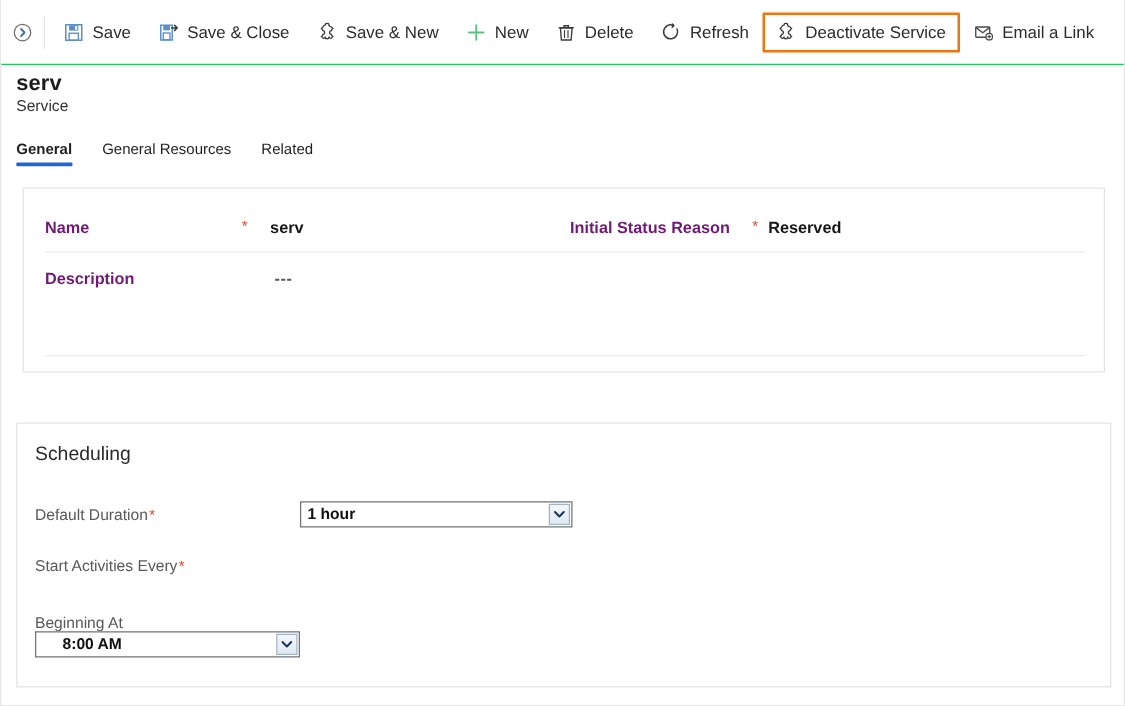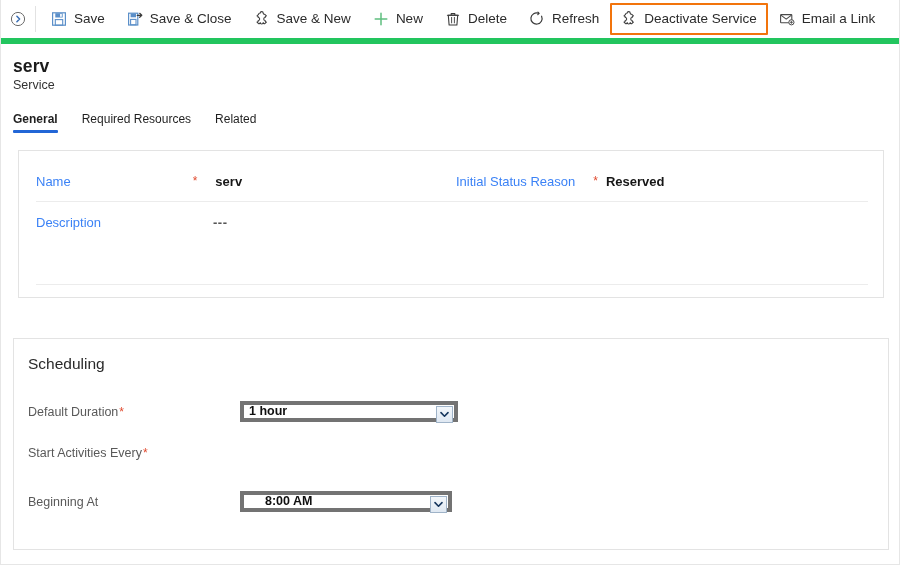--- a/index.html
+++ b/index.html
@@ -16,24 +16,24 @@
   }
 
   
   .frame-left  { position:absolute; left:0; top:0; width:1px; height:565px; background:#e6e6e6; }
   .frame-right { position:absolute; right:0; top:0; width:1px; height:565px; background:#e6e6e6; }
   .frame-bottom{ position:absolute; left:0; bottom:0; width:900px; height:1px; background:#e6e6e6; }
 
   
   .cmdbar {
     position: absolute; left: 1px; top: 0;
-    width: 898px; height: 44px;
+    width: 898px; height: 52px;
     background: #ffffff;
     display: flex; align-items: center;
-    border-bottom: 6px solid #22c55e;
+    border-bottom: 1px solid #22c55e;
   }
   .cmd-expand {
     width: 34px; height: 44px;
     display: flex; align-items: center; justify-content: center;
     flex: 0 0 auto;
   }
   .cmd-sep {
     width: 1px; height: 26px; background: #e2e2e2;
     flex: 0 0 auto; margin-right: 4px;
   }
@@ -98,21 +98,21 @@
   
   .grow {
     position:absolute; left:17px; width: 832px;
     display:flex; align-items:center;
   }
   .grow-divider {
     position:absolute; left:17px; width:832px; height:1px; background:#ececec;
   }
   .fld { display:flex; align-items:center; }
   .fld-label {
-    font-size: 13px; color: #3b82f6; white-space: nowrap;
+    font-size: 13px; color: #701a75; white-space: nowrap; font-weight: bold;
   }
   .req {
     color: #e04a2f; font-size: 12px; line-height: 1;
   }
   .fld-value {
     font-size: 13px; color: #161616; font-weight: bold; white-space: nowrap;
   }
   .fld-value.muted { color: #555; letter-spacing: .5px; }
 
   
@@ -124,21 +124,21 @@
   .srow .slabel {
     font-size: 12.5px; color: #595959; white-space: nowrap;
     width: 212px;
   }
   .slabel .req { margin-left: 1px; }
 
   .combo {
     position: relative;
     height: 21px;
     background: #ffffff;
-    border: 4px solid #737373;
+    border: 1px solid #737373;
     display: flex; align-items: center;
     cursor: default;
   }
   .combo .ctext {
     font-size: 12.5px; color: #0f0f0f; font-weight: bold;
     padding-left: 5px; line-height: 1; white-space: nowrap;
   }
   .combo .carrow {
     position:absolute; right:1px; top:1px;
     width: 17px; height: 17px;
@@ -250,21 +250,21 @@
   <div class="rec-header">
     <div class="rec-title">serv</div>
     <div class="rec-sub">Service</div>
   </div>
 
   <div class="tabs">
     <div class="tab active">
       <span>General</span>
     </div>
     <div class="tab">
-      <span>Required Resources</span>
+      <span>General Resources</span>
     </div>
     <div class="tab">
       <span>Related</span>
     </div>
   </div>
 
   <div class="card" id="card-general">
 
     <div class="grow" style="top:16px; height:28px;">
 
@@ -310,21 +310,21 @@
         </span>
       </div>
     </div>
 
     <div class="srow" style="top:107px;">
       <span class="slabel">
         <span>Start Activities Every</span><span class="req">*</span>
       </span>
     </div>
 
-    <div class="srow" style="top:152px;">
+    <div class="srow" style="top:152px;flex-direction:column;">
       <span class="slabel">
         <span>Beginning At</span><span class="req"></span>
       </span>
       <div class="combo" style="width:212px;padding-left:16px;">
         <span class="ctext">8:00 AM</span>
         <span class="carrow">
           <svg width="9" height="7" viewBox="0 0 9 7">
             <path d="M1 1.6 L4.5 5.2 L8 1.6" fill="none" stroke="#17375e" stroke-width="1.6" stroke-linecap="round" stroke-linejoin="round"></path>
           </svg>
         </span>

